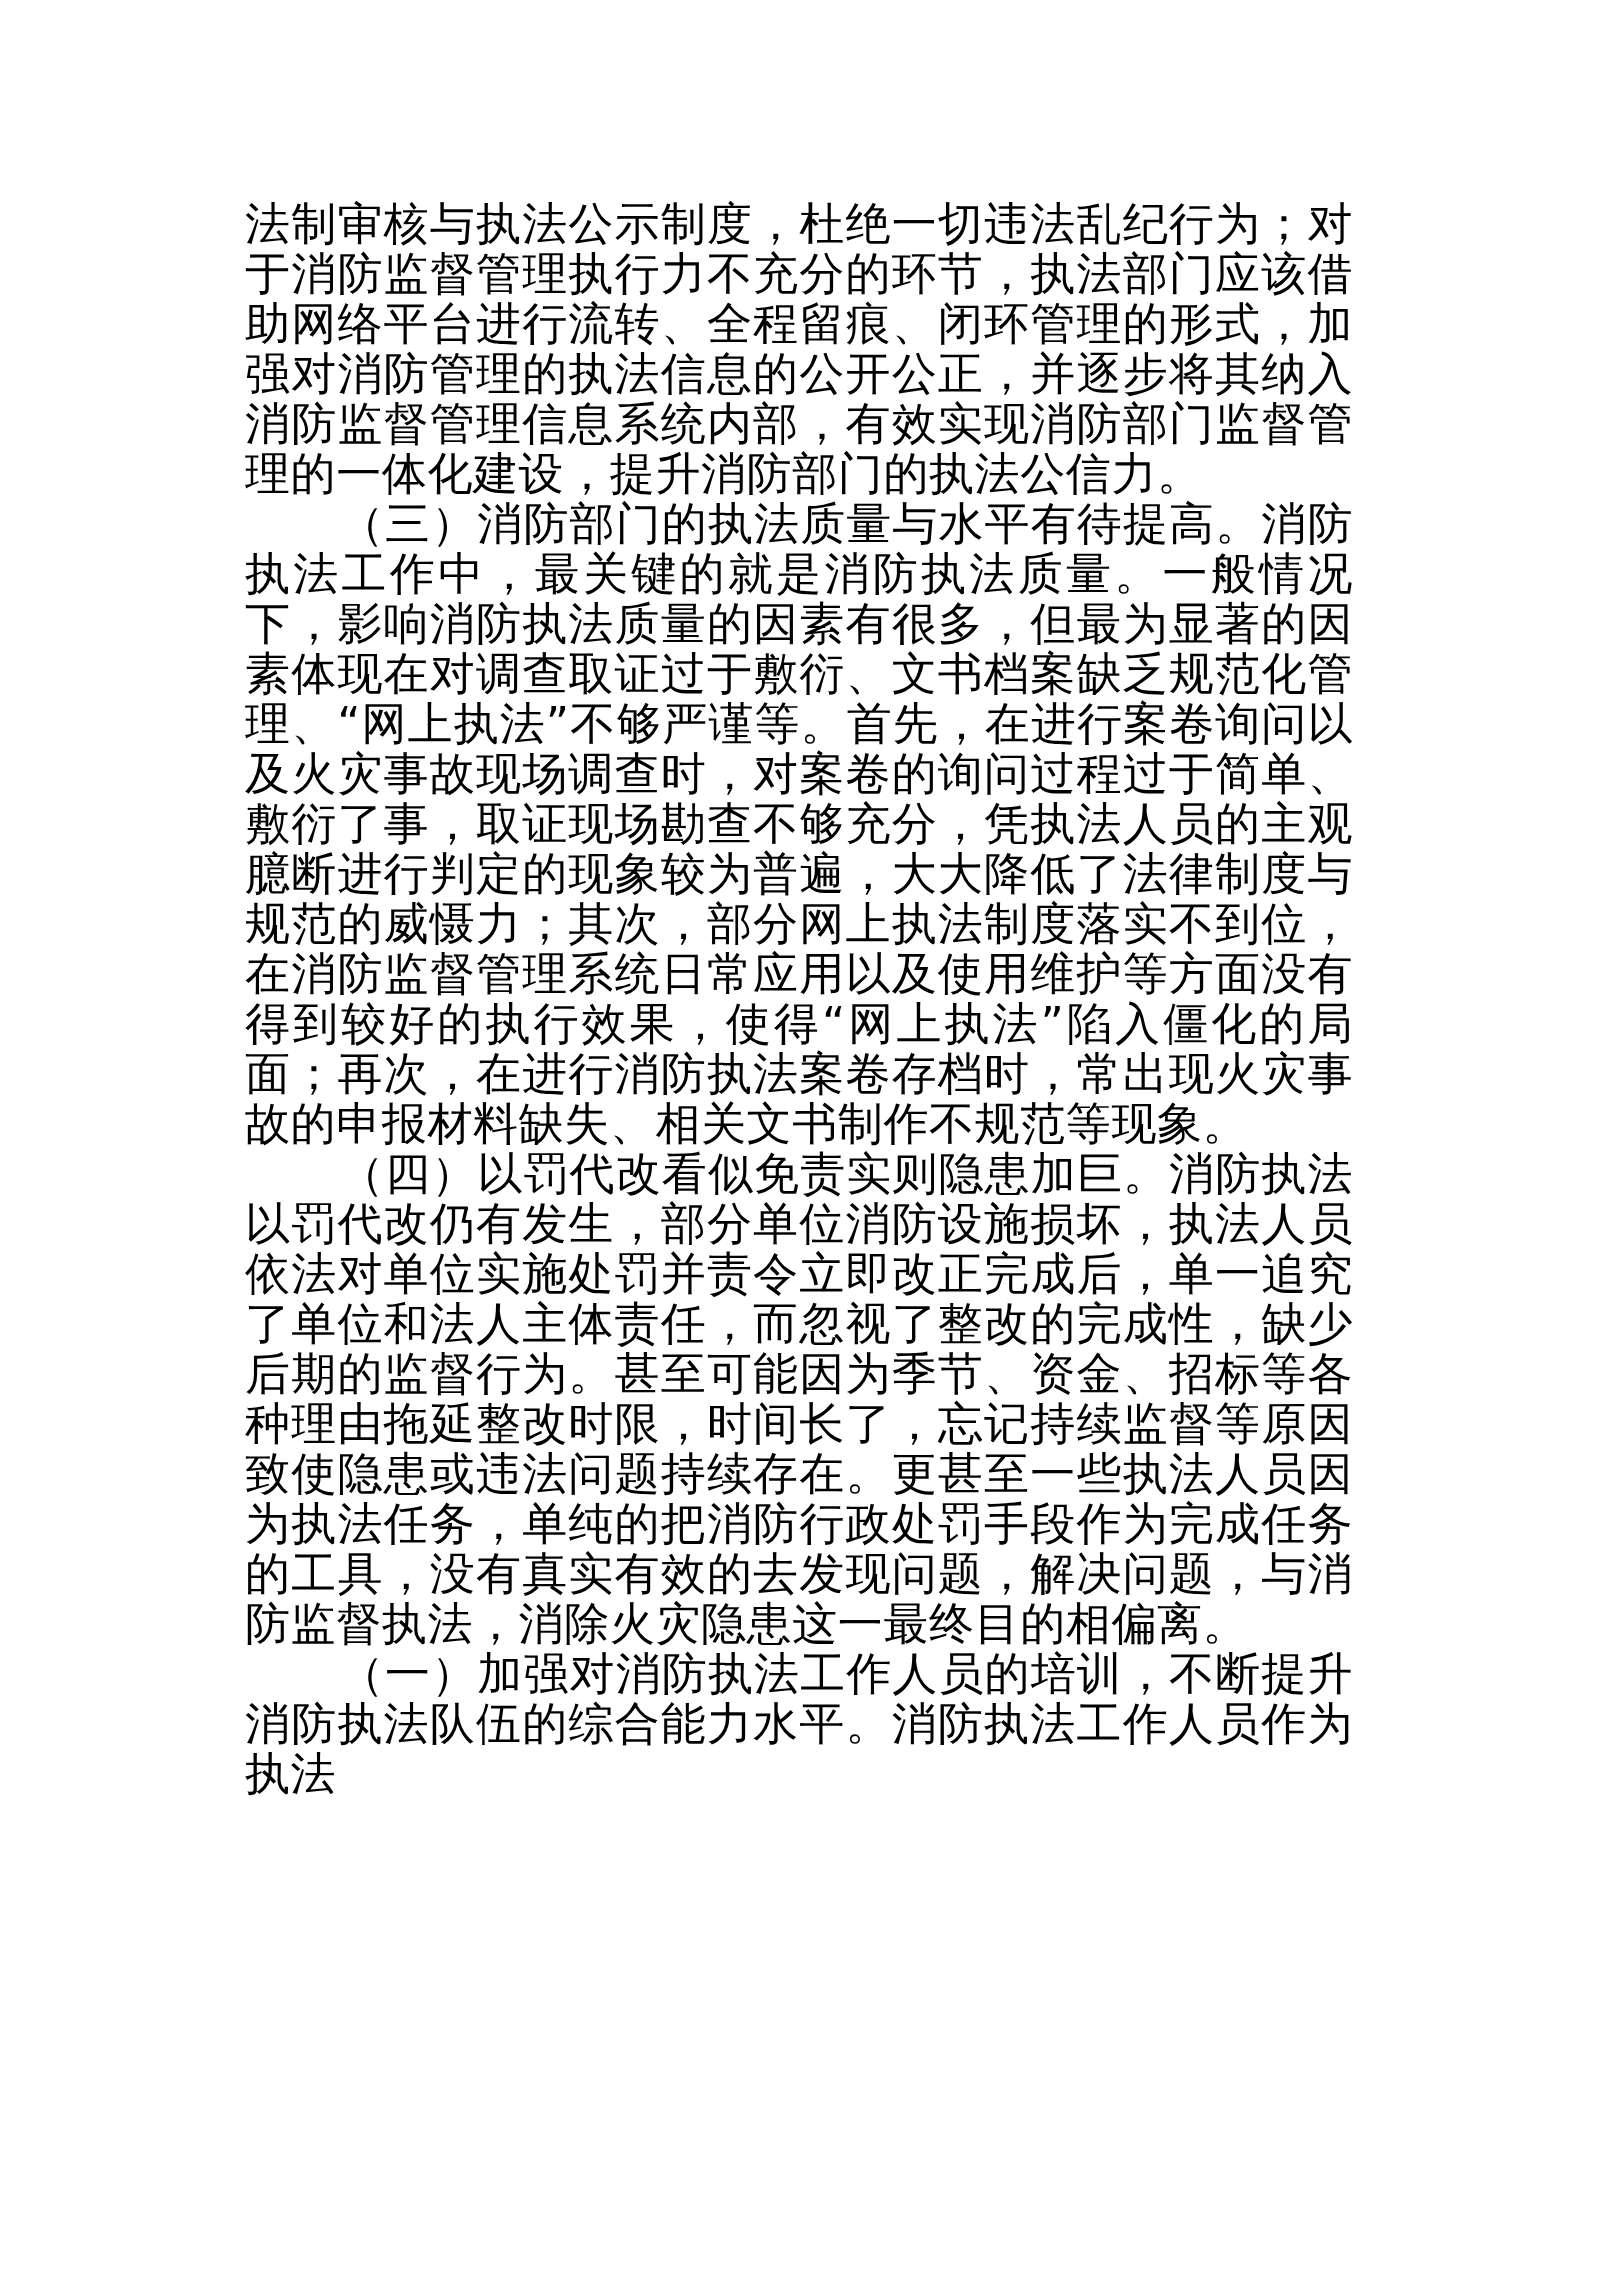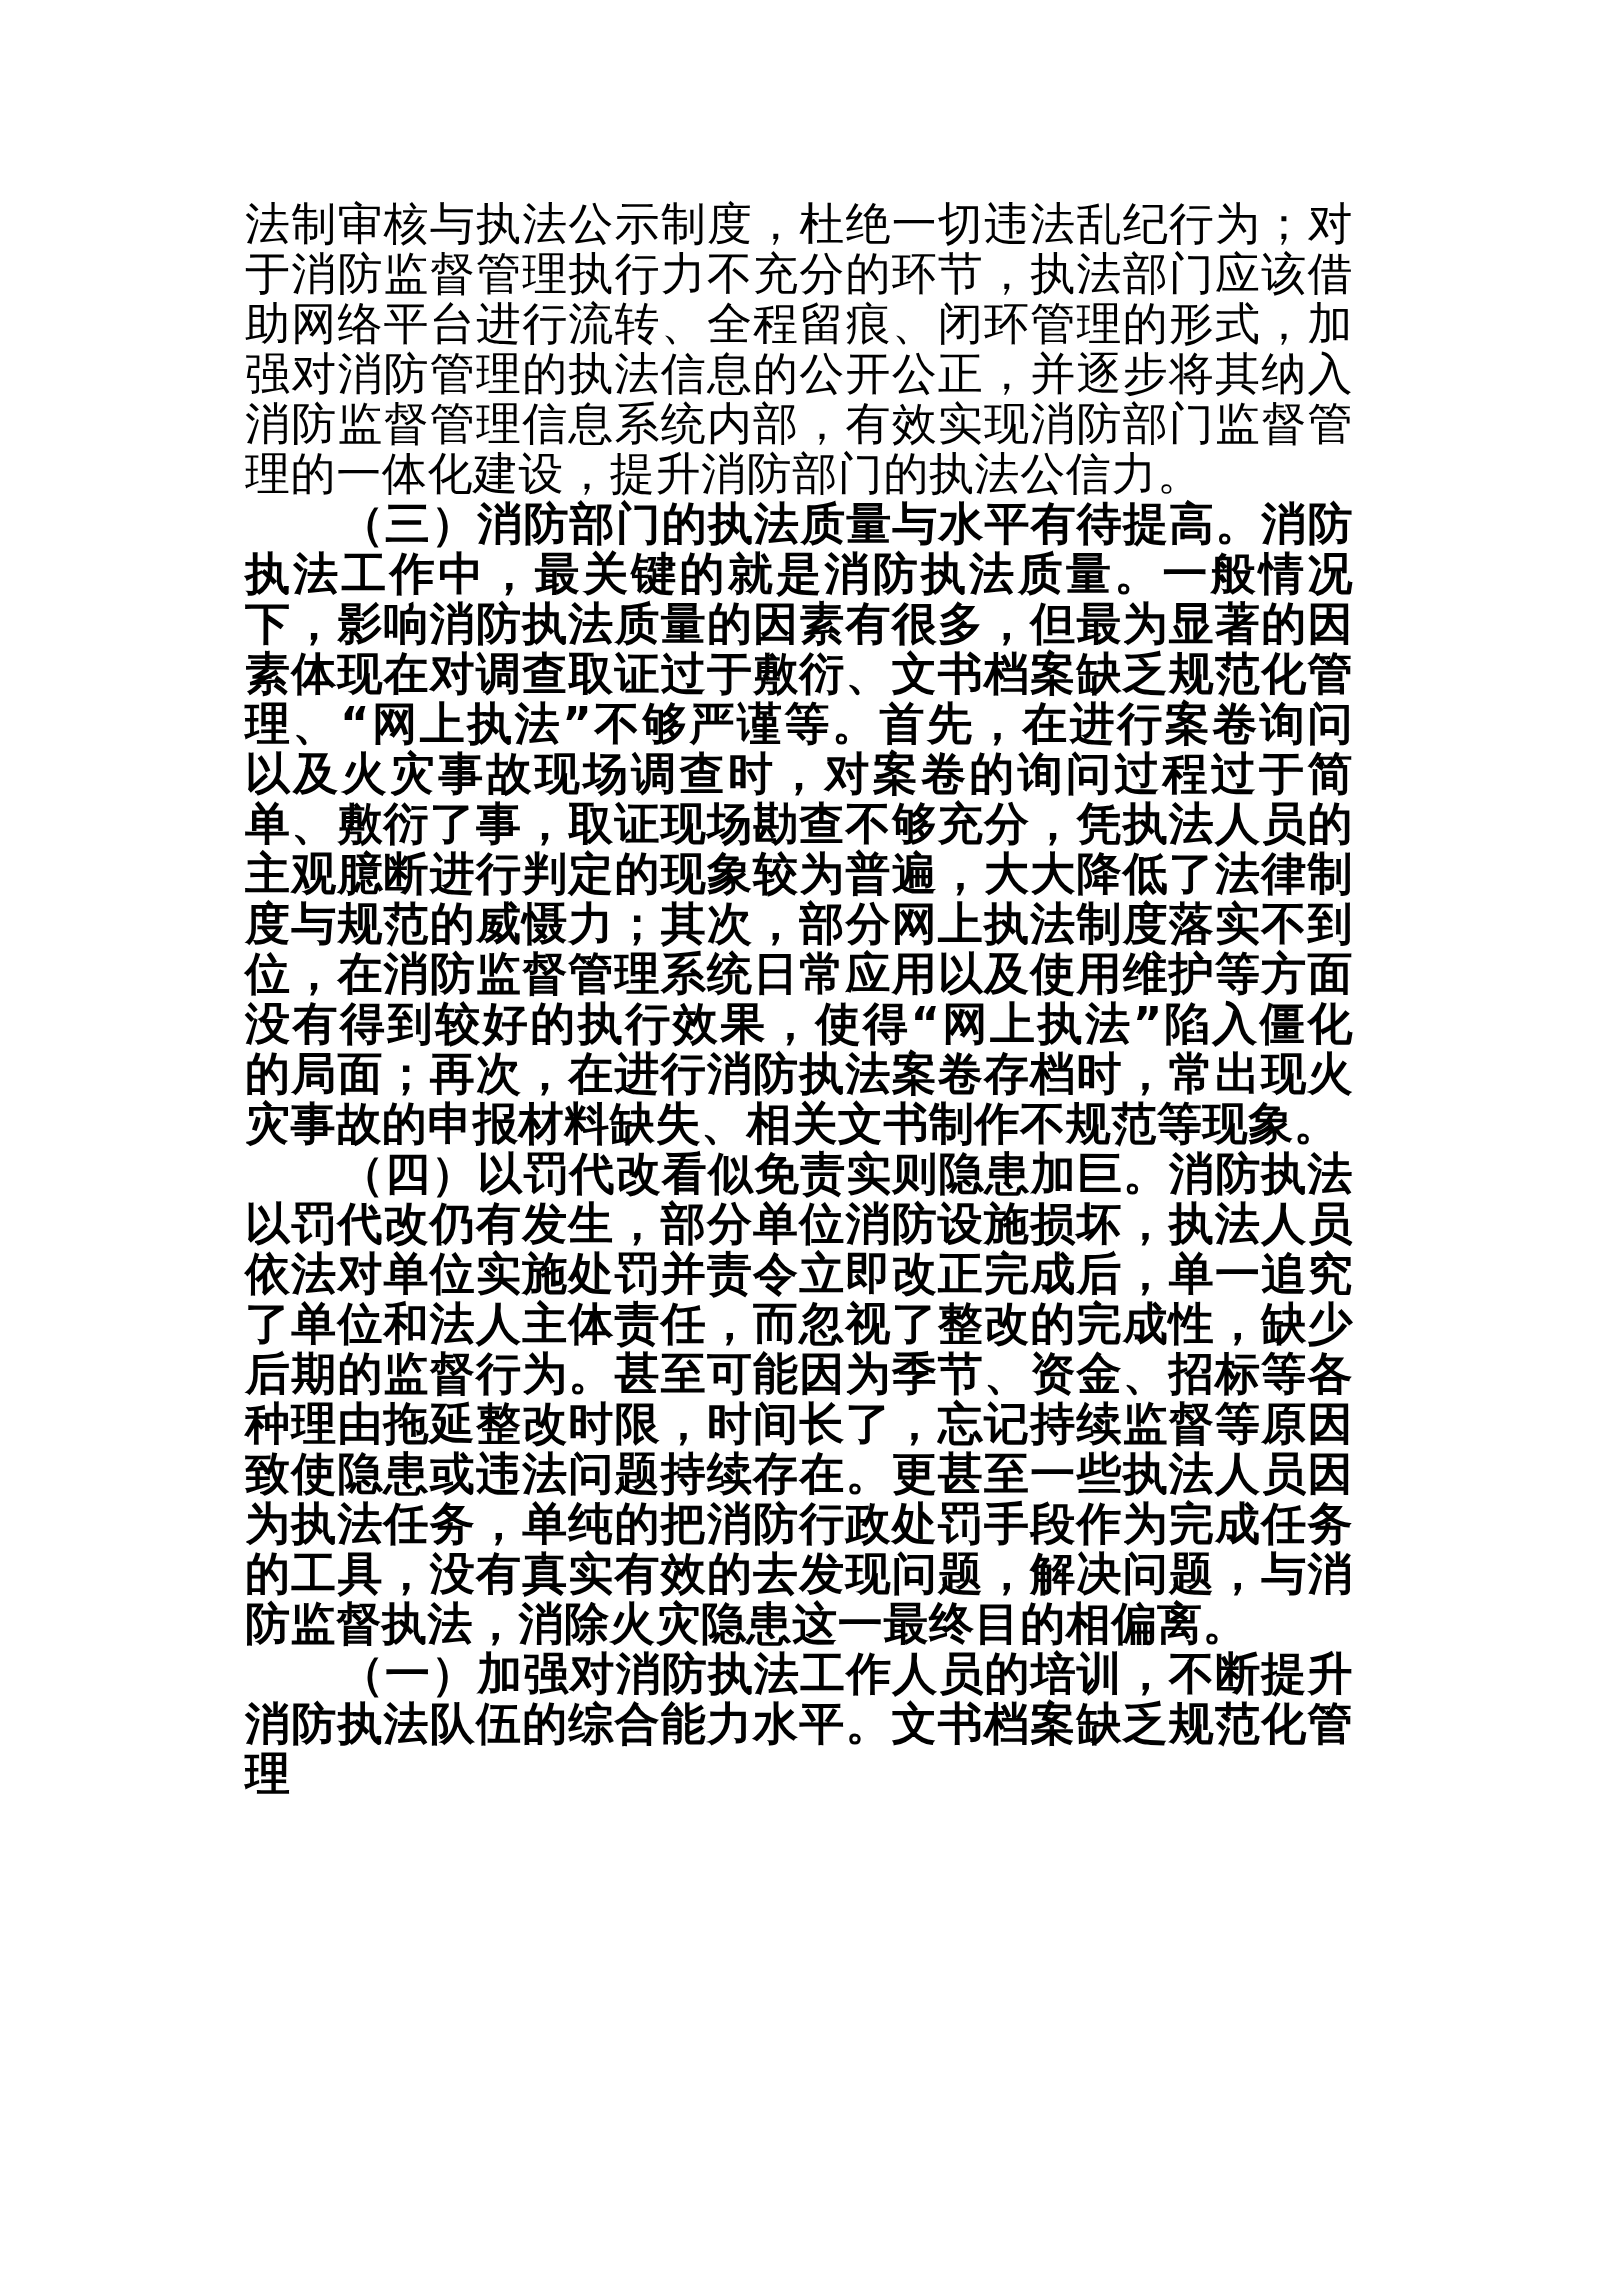--- a/index.html
+++ b/index.html
@@ -26,31 +26,30 @@
     }
     .para {
       margin: 0;
       padding: 0;
       text-align: justify;
       text-align-last: left;
       word-break: break-all;
     }
     .para.indent {
       text-indent: 94px;
-      font-weight: bold;
     }
     .heading {
       margin: 0;
       padding: 0;
       text-indent: 94px;
       white-space: nowrap;
     }
   </style>
 </head>
 <body>
 
 <div class="page">
   <p class="para">法制审核与执法公示制度，杜绝一切违法乱纪行为；对于消防监督管理执行力不充分的环节，执法部门应该借助网络平台进行流转、全程留痕、闭环管理的形式，加强对消防管理的执法信息的公开公正，并逐步将其纳入消防监督管理信息系统内部，有效实现消防部门监督管理的一体化建设，提升消防部门的执法公信力。</p>
   <p class="para indent">（三）消防部门的执法质量与水平有待提高。消防执法工作中，最关键的就是消防执法质量。一般情况下，影响消防执法质量的因素有很多，但最为显著的因素体现在对调查取证过于敷衍、文书档案缺乏规范化管理、“网上执法”不够严谨等。首先，在进行案卷询问以及火灾事故现场调查时，对案卷的询问过程过于简单、敷衍了事，取证现场勘查不够充分，凭执法人员的主观臆断进行判定的现象较为普遍，大大降低了法律制度与规范的威慑力；其次，部分网上执法制度落实不到位，在消防监督管理系统日常应用以及使用维护等方面没有得到较好的执行效果，使得“网上执法”陷入僵化的局面；再次，在进行消防执法案卷存档时，常出现火灾事故的申报材料缺失、相关文书制作不规范等现象。</p>
   <p class="para indent">（四）以罚代改看似免责实则隐患加巨。消防执法以罚代改仍有发生，部分单位消防设施损坏，执法人员依法对单位实施处罚并责令立即改正完成后，单一追究了单位和法人主体责任，而忽视了整改的完成性，缺少后期的监督行为。甚至可能因为季节、资金、招标等各种理由拖延整改时限，时间长了，忘记持续监督等原因致使隐患或违法问题持续存在。更甚至一些执法人员因为执法任务，单纯的把消防行政处罚手段作为完成任务的工具，没有真实有效的去发现问题，解决问题，与消防监督执法，消除火灾隐患这一最终目的相偏离。</p>
-  <p class="para indent">（一）加强对消防执法工作人员的培训，不断提升消防执法队伍的综合能力水平。文书档案缺乏规范化管理</p>
+  <p class="para indent">（一）加强对消防执法工作人员的培训，不断提升消防执法队伍的综合能力水平。消防执法工作人员作为执法</p>
 </div>
 
 
 </body></html>

